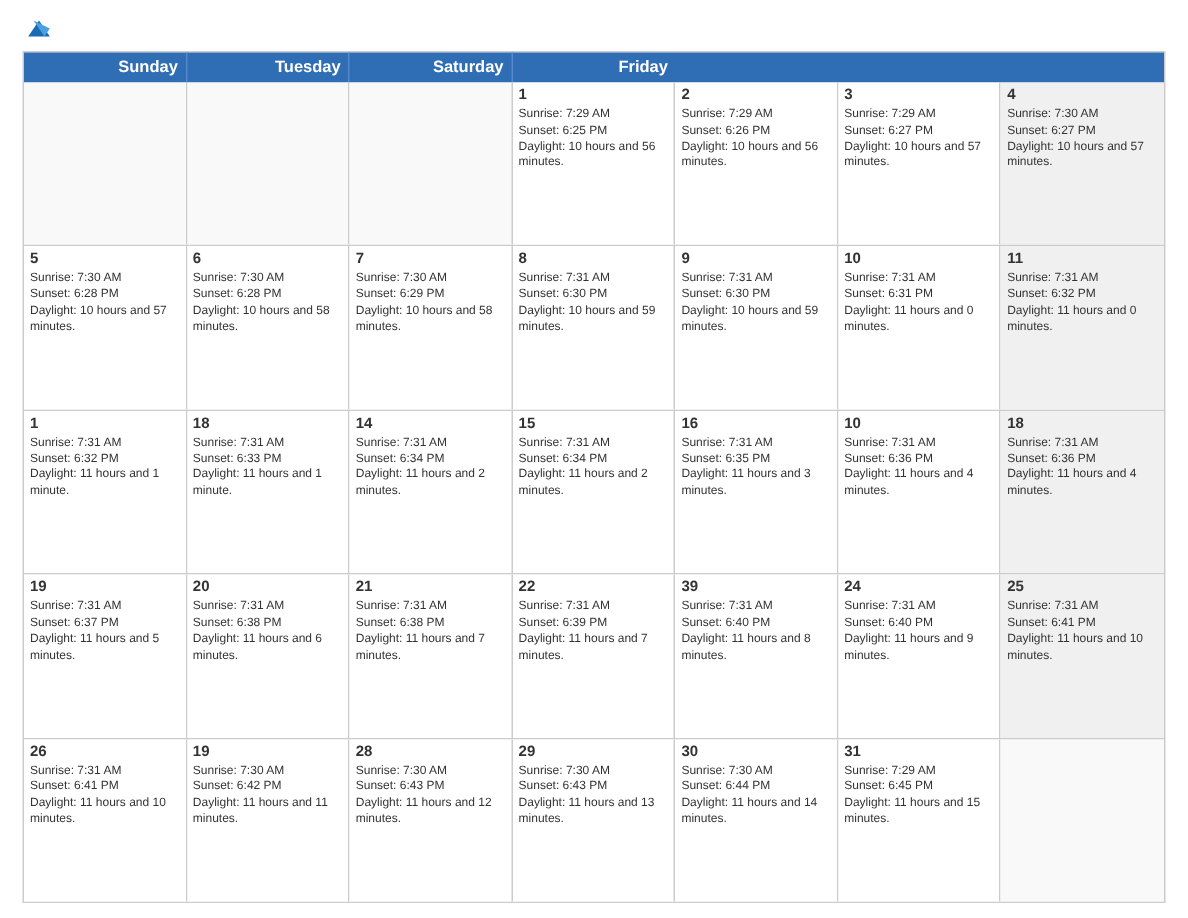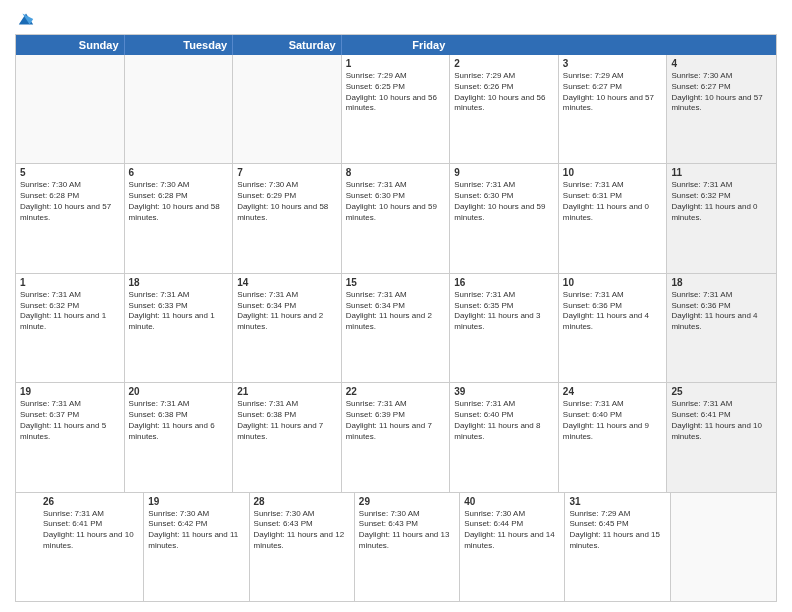--- a/index.html
+++ b/index.html
@@ -83,21 +83,21 @@
       display: flex;
       flex-direction: column;
       flex: 1;
     }
     .cal-row {
       display: grid;
       grid-template-columns: repeat(7, 1fr);
       flex: 1;
       border-bottom: 1px solid #ccc;
     }
-    .cal-row:last-child { border-bottom: none; margin-left: 23px; }
+    .cal-row:last-child { border-bottom: none; }
     .cal-cell {
       border-right: 1px solid #ccc;
       padding: 3px 4px;
       font-size: 8.5px;
       color: #333;
       vertical-align: top;
       background: #fff;
     }
     .cal-cell:last-child { border-right: none; }
     .cal-cell.empty { background: #f9f9f9; }
@@ -265,21 +265,21 @@
           </div>
           <div class="cal-cell">
             <div class="day-num">28</div>
             <div class="cell-text">Sunrise: 7:30 AM<br>Sunset: 6:43 PM<br>Daylight: 11 hours and 12 minutes.</div>
           </div>
           <div class="cal-cell">
             <div class="day-num">29</div>
             <div class="cell-text">Sunrise: 7:30 AM<br>Sunset: 6:43 PM<br>Daylight: 11 hours and 13 minutes.</div>
           </div>
           <div class="cal-cell">
-            <div class="day-num">40</div>
+            <div class="day-num">30</div>
             <div class="cell-text">Sunrise: 7:30 AM<br>Sunset: 6:44 PM<br>Daylight: 11 hours and 14 minutes.</div>
           </div>
           <div class="cal-cell">
             <div class="day-num">31</div>
             <div class="cell-text">Sunrise: 7:29 AM<br>Sunset: 6:45 PM<br>Daylight: 11 hours and 15 minutes.</div>
           </div>
           <div class="cal-cell empty"></div>
         </div>
       </div>
   </div>

